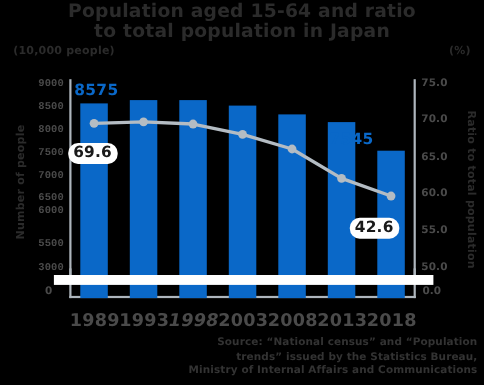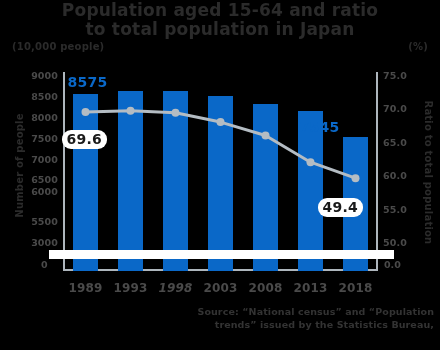--- a/index.html
+++ b/index.html
@@ -49,21 +49,21 @@
   .axis-line{position:absolute;background:#aeb6bd;}
   .axis-line.v-left{left:0;top:0;width:2px;height:199px;}
   .axis-line.v-right{right:0;top:0;width:2px;height:199px;}
   .axis-line.h-bottom{left:0;bottom:0;width:315px;height:2px;}
 
   
   .tick{
     position:absolute;color:#4a4a4a;font-size:9.5px;font-weight:bold;
     letter-spacing:0.1px;white-space:nowrap;
   }
-  .tick.left{right:100%;margin-right:5px;text-align:right;}
+  .tick.left{right:100%;margin-right:5px;text-align:right;font-family:Liberation Mono, monospace;}
   .tick.right{left:100%;margin-left:5px;text-align:left;}
   .tick-zero-left{
     position:absolute;left:41px;top:259px;color:#4a4a4a;
     font-size:9.5px;font-weight:bold;
   }
   .tick-zero-right{
     position:absolute;left:384px;top:259px;color:#4a4a4a;
     font-size:9.5px;font-weight:bold;
   }
 
@@ -88,21 +88,21 @@
     letter-spacing:0.3px;white-space:nowrap;
   }
   .pill{
     position:absolute;color:#1a1a1a;font-size:14px;font-weight:bold;
     background:#ffffff;border-radius:9px;padding:1px 5px 2px 5px;
     white-space:nowrap;letter-spacing:0.2px;
   }
 
   
   .xlabel{
-    position:absolute;top:281px;color:#4a4a4a;font-size:12px;
+    position:absolute;top:281px;color:#4a4a4a;font-size:16px;
     font-weight:bold;text-align:center;width:44px;letter-spacing:0.2px;
   }
 
   
   .source{
     position:absolute;right:6px;top:306px;width:330px;text-align:right;
     color:#333333;font-size:9.5px;font-weight:bold;line-height:12.5px;
     letter-spacing:0.1px;
   }
   .source span{display:block;}
@@ -166,21 +166,21 @@
         <circle cx="157.5" cy="50.09200000000004" r="4" fill="#b4bcc3"></circle>
         <circle cx="202.5" cy="63.452000000000034" r="4" fill="#b4bcc3"></circle>
         <circle cx="247.5" cy="90.17199999999998" r="4" fill="#b4bcc3"></circle>
         <circle cx="292.5" cy="106.20399999999998" r="4" fill="#b4bcc3"></circle>
       </svg>
 
     <div id="value-labels">
         <div class="bar-label" style="left: 4.5px; top: 1.74375px;">8575</div>
         <div class="bar-label" style="left: 236.5px; top: 46.7463px;">7545</div>
         <div class="pill" style="left: -1.5px; top: 58.072px;">69.6</div>
-        <div class="pill" style="left: 254.5px; top: 126.204px;">49.4</div>
+        <div class="pill" style="left: 254.5px; top: 126.204px;">42.6</div>
       </div>
   </div>
 
   <div class="break-band"></div>
   <div class="break-stub" style="left:63px;"></div>
   <div class="break-stub" style="left:376px;"></div>
 
   <div class="tick-zero-left">0</div>
   <div class="tick-zero-right">0.0</div>
 
@@ -190,14 +190,15 @@
       <div class="xlabel" style="left: 153.5px; font-style: italic;">1998</div>
       <div class="xlabel" style="left: 198.5px;">2003</div>
       <div class="xlabel" style="left: 243.5px;">2008</div>
       <div class="xlabel" style="left: 288.5px;">2013</div>
       <div class="xlabel" style="left: 333.5px;">2018</div>
     </div>
 
   <div class="source">
     <span>Source: “National census” and “Population</span>
     <span>trends” issued by the Statistics Bureau,</span>
+    <span>Ministry of Internal Affairs and Communications</span>
   </div>
 </div>
 
 </body></html>

